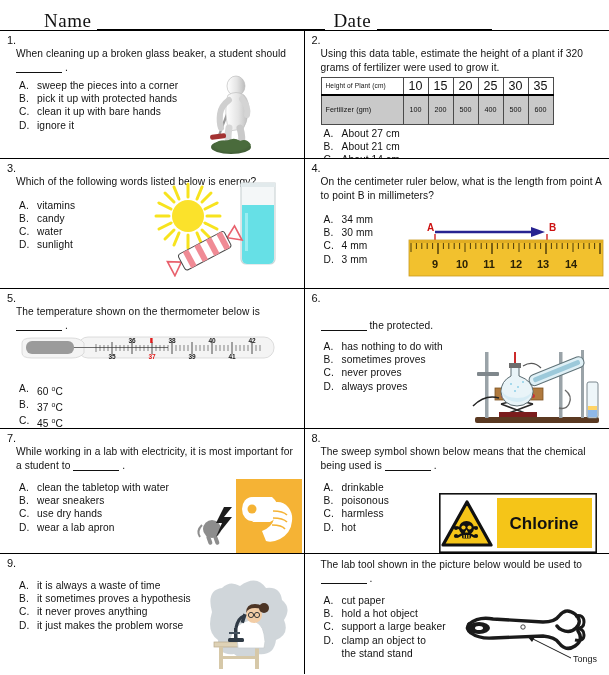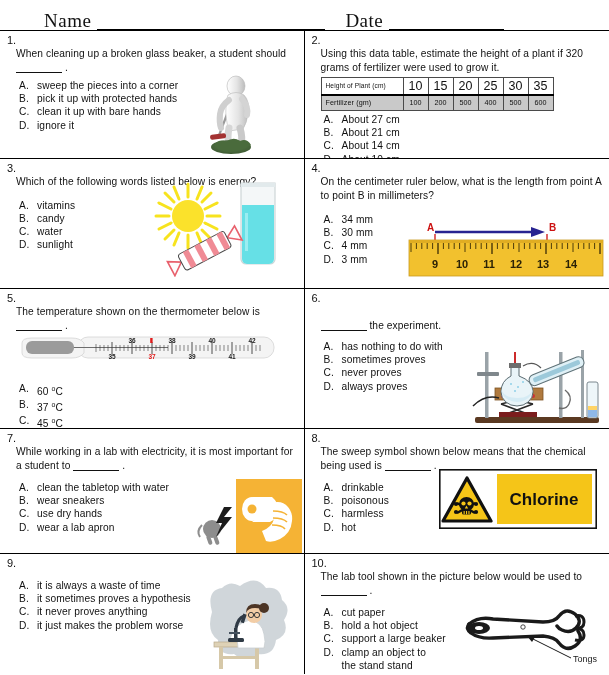--- a/index.html
+++ b/index.html
@@ -26,21 +26,21 @@
     line-height: 19px;
     letter-spacing: .5px;
   }
   .hdr-rule {
     border-bottom: 1.6px solid #000;
     height: 20px;
     margin-left: 6px;
   }
   .rule-name { width: 228px; }
   .rule-date { width: 115px; }
-  .hdr-date { margin-left: 20px; }
+  .hdr-date { margin-left: 8px; }
 
   
   .grid {
     border-top: 1.5px solid #000;
     width: 609px;
   }
   .row { display: flex; border-bottom: 1.5px solid #000; }
   .cell {
     position: relative;
     width: 304.5px;
@@ -96,42 +96,42 @@
   }
   .dtable .rowlabel {
     font-size: 6.6px;
     text-align: left;
     padding: 0 4px;
     width: 82px;
     letter-spacing: .1px;
   }
   .dtable tr.r1 td { height: 17px; font-size: 12.5px; width: 25px; }
   .dtable tr.r1 { border-bottom: 2.4px solid #000; }
-  .dtable tr.r2 td { height: 16px; font-size: 7.2px; background: #c9c9c9; }
+  .dtable tr.r2 td { height: 30px; font-size: 7.2px; background: #c9c9c9; }
   .dtable tr.r2 .rowlabel { background: #c9c9c9; }
   .dtable tr.r1 td.rowlabel { font-size: 6.6px; }
   .thickrow td { border-top: 2.6px solid #000 !important; }
 
   
   .art3 { right: 8px; top: 20px; width: 150px; height: 98px; }
 
   
   .ruler-wrap { right: 4px; bottom: 8px; width: 200px; height: 62px; }
 
   
   .thermo { left: 18px; top: 45px; width: 258px; height: 28px; }
 
   
   .appar { right: 6px; bottom: 2px; width: 132px; height: 80px; }
 
   
   .elec { right: 2px; bottom: 0px; width: 108px; height: 80px; }
 
   
-  .chlor { right: 12px; top: 40px; width: 158px; height: 60px; }
+  .chlor { right: 12px; top: 64px; width: 158px; height: 60px; }
 
   
   .sci { right: 6px; top: 18px; width: 100px; height: 98px; }
 
   
   .tongs { right: 6px; bottom: 4px; width: 140px; height: 70px; }
 
   svg { display: block; }
 </style>
 </head>
@@ -513,21 +513,21 @@
             </div>
 
         </div>
       </div>
 
       <div class="cell">
         <div class="qnum">6.</div>
         <div class="qtext">
           <br>
           <span class="blank"></span>
-          <span>the experiment.</span>
+          <span>the protected.</span>
         </div>
         <div class="choices" style="margin-top:8px;">
           <div class="choice">
               <span class="ch-let">A.</span>
               <span class="ch-txt">has nothing to do with</span>
             </div>
           <div class="choice">
               <span class="ch-let">B.</span>
               <span class="ch-txt">sometimes proves</span>
             </div>
@@ -753,21 +753,20 @@
             </g>
 
             <circle cx="53" cy="43" r="2.6" fill="none" stroke="#3a3a3a" stroke-width="1"></circle>
             <circle cx="59" cy="43" r="2.6" fill="none" stroke="#3a3a3a" stroke-width="1"></circle>
             <line x1="55.6" y1="43" x2="56.4" y2="43" stroke="#3a3a3a" stroke-width="1"></line>
           </svg>
         </div>
       </div>
 
       <div class="cell">
-        <div class="qnum">10.</div>
         <div class="qtext">
           <span>The lab tool shown in the picture below would be used to</span>
           <span class="blank"></span>
           <span>.</span>
         </div>
         <div class="choices" style="margin-top:9px;">
           <div class="choice">
               <span class="ch-let">A.</span>
               <span class="ch-txt">cut paper</span>
             </div>

